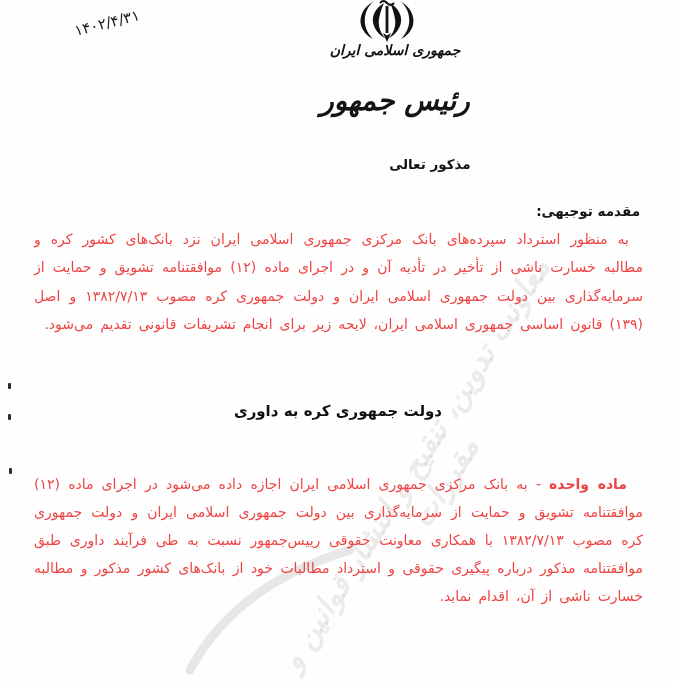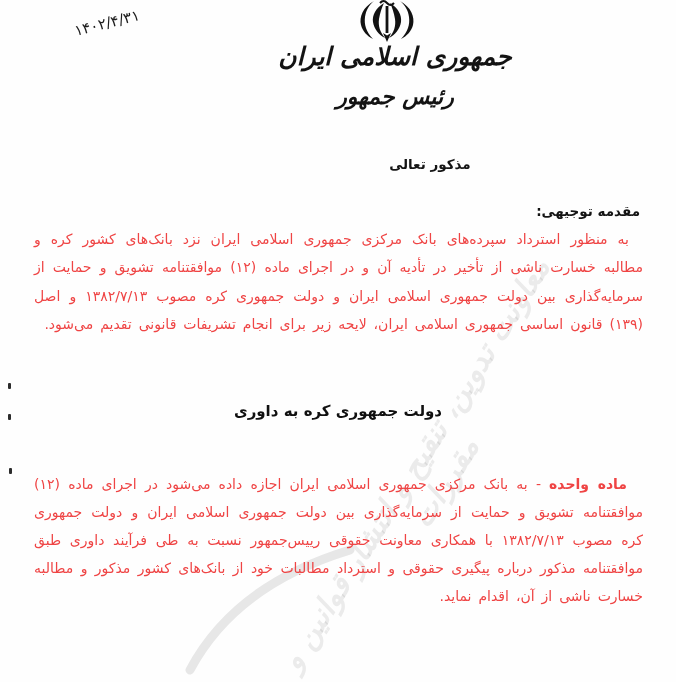--- a/index.html
+++ b/index.html
@@ -15,26 +15,26 @@
     position:absolute;top:14px;left:52px;width:110px;
     transform:rotate(-14deg);
     font-size:15px;letter-spacing:2px;color:#1c1c1c;
     direction:ltr;text-align:center;
   }
   
   .emblem{position:absolute;top:0px;left:354px;width:66px;height:42px;}
   
   .org1{
     position:absolute;top:42px;left:243px;width:304px;
-    text-align:center;font-size:25px;font-weight:bold;font-style:italic;
+    text-align:center;font-size:14px;font-weight:bold;font-style:italic;
     color:#131313;
   }
   .org2{
     position:absolute;top:84px;left:293px;width:204px;
-    text-align:center;font-size:22px;font-weight:bold;font-style:italic;
+    text-align:center;font-size:28px;font-weight:bold;font-style:italic;
     color:#131313;
   }
   .besmeleh{
     position:absolute;top:156px;left:372px;width:116px;
     text-align:center;font-size:13.5px;font-weight:bold;color:#151515;
   }
   .intro-heading{
     position:absolute;top:203px;right:36px;left:300px;
     text-align:right;font-size:13.5px;font-weight:bold;color:#141414;
   }

